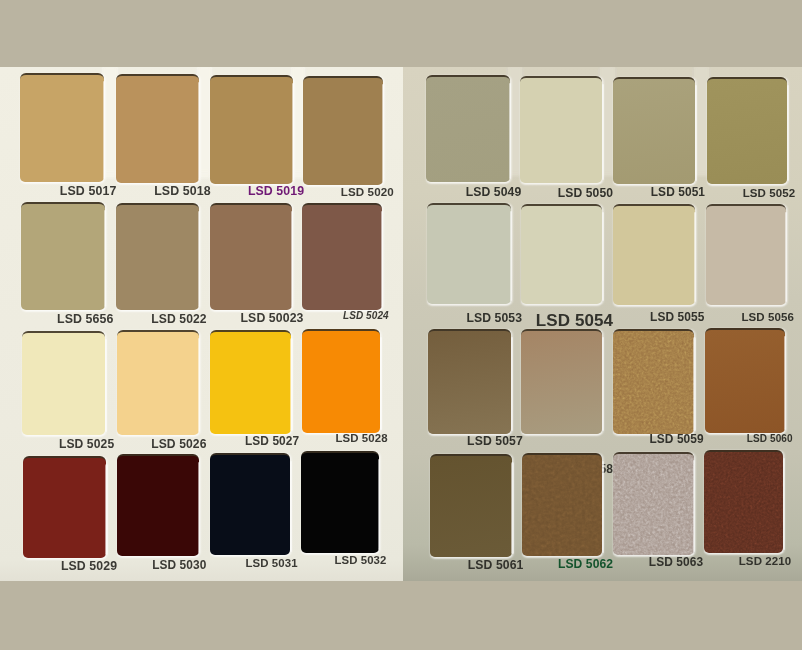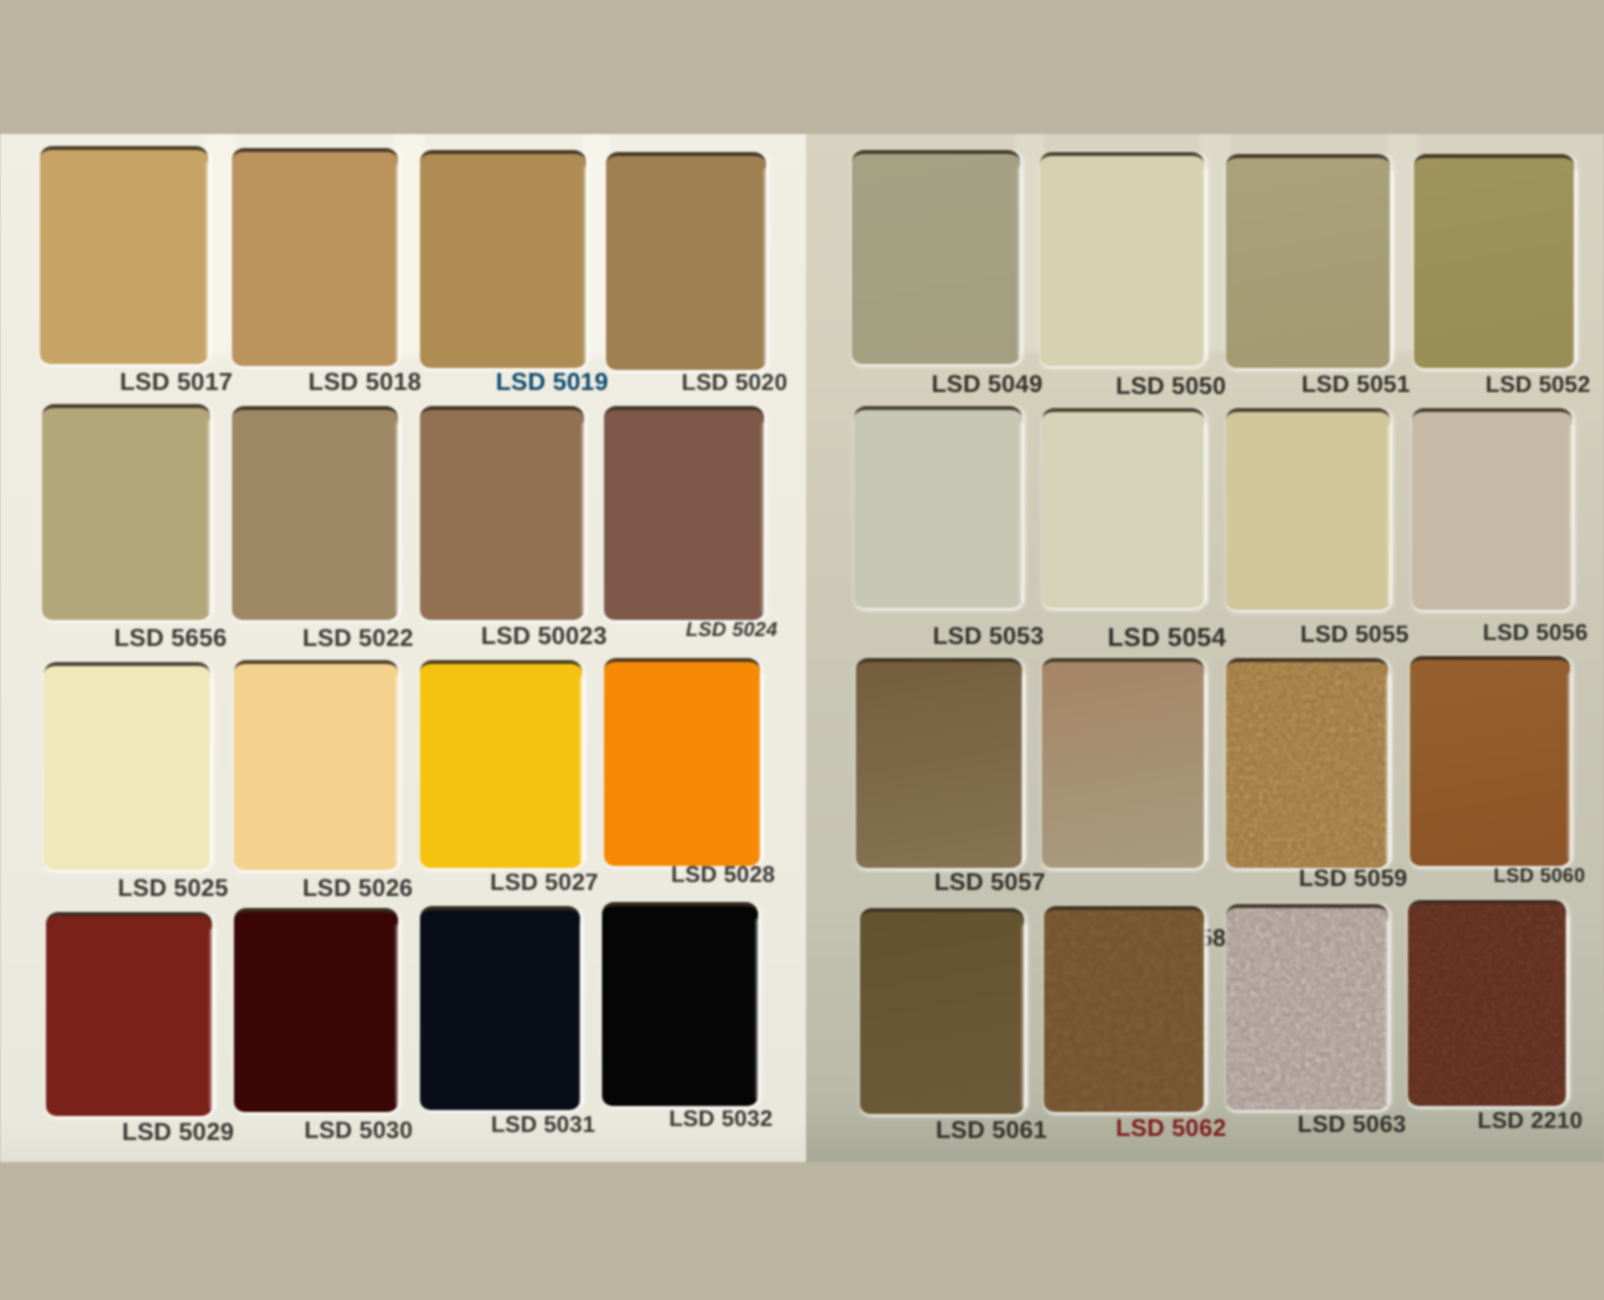--- a/index.html
+++ b/index.html
@@ -63,21 +63,21 @@
           <div class="label" style="left: 11.9px; top: 118.4px; width: 104.5px; color: rgb(59, 58, 53); font-size: 12.38px;">LSD 5017</div>
           <div class="cell" style="left: 115.5px; top: 8.7px; width: 83px; height: 107px;">
             <div class="swatch" style="background: rgb(186, 146, 92);"></div>
             <div class="rimlight"></div>
           </div>
           <div class="label" style="left: 107.7px; top: 117.9px; width: 103px; color: rgb(59, 58, 53); font-size: 12.38px;">LSD 5018</div>
           <div class="cell" style="left: 210px; top: 9.7px; width: 82.5px; height: 107px;">
             <div class="swatch" style="background: rgb(174, 140, 84);"></div>
             <div class="rimlight"></div>
           </div>
-          <div class="label" style="left: 201.7px; top: 118.2px; width: 102.5px; color: #0c4a6e; font-size: 12.33px;">LSD 5019</div>
+          <div class="label" style="left: 201.7px; top: 118.2px; width: 102.5px; color: #701a75; font-size: 12.33px;">LSD 5019</div>
           <div class="cell" style="left: 303px; top: 10.8px; width: 80px; height: 107px;">
             <div class="swatch" style="background: rgb(159, 128, 80);"></div>
             <div class="rimlight"></div>
           </div>
           <div class="label" style="left: 293.8px; top: 118.9px; width: 100px; color: rgb(59, 58, 53); font-size: 11.6px;">LSD 5020</div>
           <div class="cell" style="left: 20.8271px; top: 137.2px; width: 83.8832px; height: 105.4px;">
             <div class="swatch" style="background: rgb(179, 166, 121);"></div>
             <div class="rimlight"></div>
           </div>
           <div class="label" style="left: 9.62714px; top: 245.9px; width: 103.883px; color: rgb(59, 58, 53); font-size: 12.38px;">LSD 5656</div>
@@ -175,21 +175,21 @@
           <div class="label" style="left: 291.5px; top: 121px; width: 100.8px; color: rgb(50, 50, 44); font-size: 11.5px;">LSD 5052</div>
           <div class="cell" style="left: 24.0198px; top: 138.3px; width: 83.6846px; height: 98.9px;">
             <div class="swatch" style="background: rgb(198, 200, 180);"></div>
             <div class="rimlight"></div>
           </div>
           <div class="label" style="left: 15.4198px; top: 244.6px; width: 103.685px; color: rgb(50, 50, 44); font-size: 12.2px;">LSD 5053</div>
           <div class="cell" style="left: 117.631px; top: 138.5px; width: 81.6992px; height: 98.9px;">
             <div class="swatch" style="background: rgb(213, 211, 183);"></div>
             <div class="rimlight"></div>
           </div>
-          <div class="label" style="left: 108.431px; top: 244.8px; width: 101.699px; color: rgb(50, 50, 44); font-size: 13px;">LSD 5054</div>
+          <div class="label" style="left: 108.431px; top: 244.8px; width: 101.699px; color: rgb(50, 50, 44); font-size: 17px;">LSD 5054</div>
           <div class="cell" style="left: 210.151px; top: 138.7px; width: 81.6992px; height: 98.9px;">
             <div class="swatch" style="background: rgb(210, 199, 155);"></div>
             <div class="rimlight"></div>
           </div>
           <div class="label" style="left: 199.751px; top: 245px; width: 101.699px; color: rgb(50, 50, 44); font-size: 11.9px;">LSD 5055</div>
           <div class="cell" style="left: 302.77px; top: 138.9px; width: 80.2102px; height: 98.9px;">
             <div class="swatch" style="background: rgb(198, 186, 166);"></div>
             <div class="rimlight"></div>
           </div>
           <div class="label" style="left: 290.77px; top: 245.2px; width: 100.21px; color: rgb(50, 50, 44); font-size: 11.5px;">LSD 5056</div>
@@ -235,21 +235,21 @@
                   <filter id="ggrid-right13" x="0" y="0" width="100%" height="100%">
                     <feTurbulence type="fractalNoise" baseFrequency="0.3" numOctaves="3" seed="20" result="n"></feTurbulence>
                     <feColorMatrix in="n" type="saturate" values="0"></feColorMatrix>
                   </filter>
                   <rect width="100%" height="100%" filter="url(#ggrid-right13)" opacity="0.3"></rect>
                 </svg>
               </div>
             </div>
             <div class="rimlight"></div>
           </div>
-          <div class="label" style="left: 109.703px; top: 490.7px; width: 100.489px; color: #7f1d1d; font-size: 12.1px;">LSD 5062</div>
+          <div class="label" style="left: 109.703px; top: 490.7px; width: 100.489px; color: #14532d; font-size: 12.1px;">LSD 5062</div>
           <div class="cell" style="left: 210.053px; top: 386.6px; width: 80.4894px; height: 101px;">
             <div class="swatch" style="background: rgb(165, 149, 140);">
               <div class="grain" style="mix-blend-mode: overlay;">
                 <svg xmlns="http://www.w3.org/2000/svg" viewBox="0 0 80 101" preserveAspectRatio="none">
                   <filter id="ggrid-right14" x="0" y="0" width="100%" height="100%">
                     <feTurbulence type="fractalNoise" baseFrequency="0.4" numOctaves="3" seed="21" result="n"></feTurbulence>
                     <feColorMatrix in="n" type="saturate" values="0"></feColorMatrix>
                   </filter>
                   <rect width="100%" height="100%" filter="url(#ggrid-right14)" opacity="0.72"></rect>
                 </svg>

